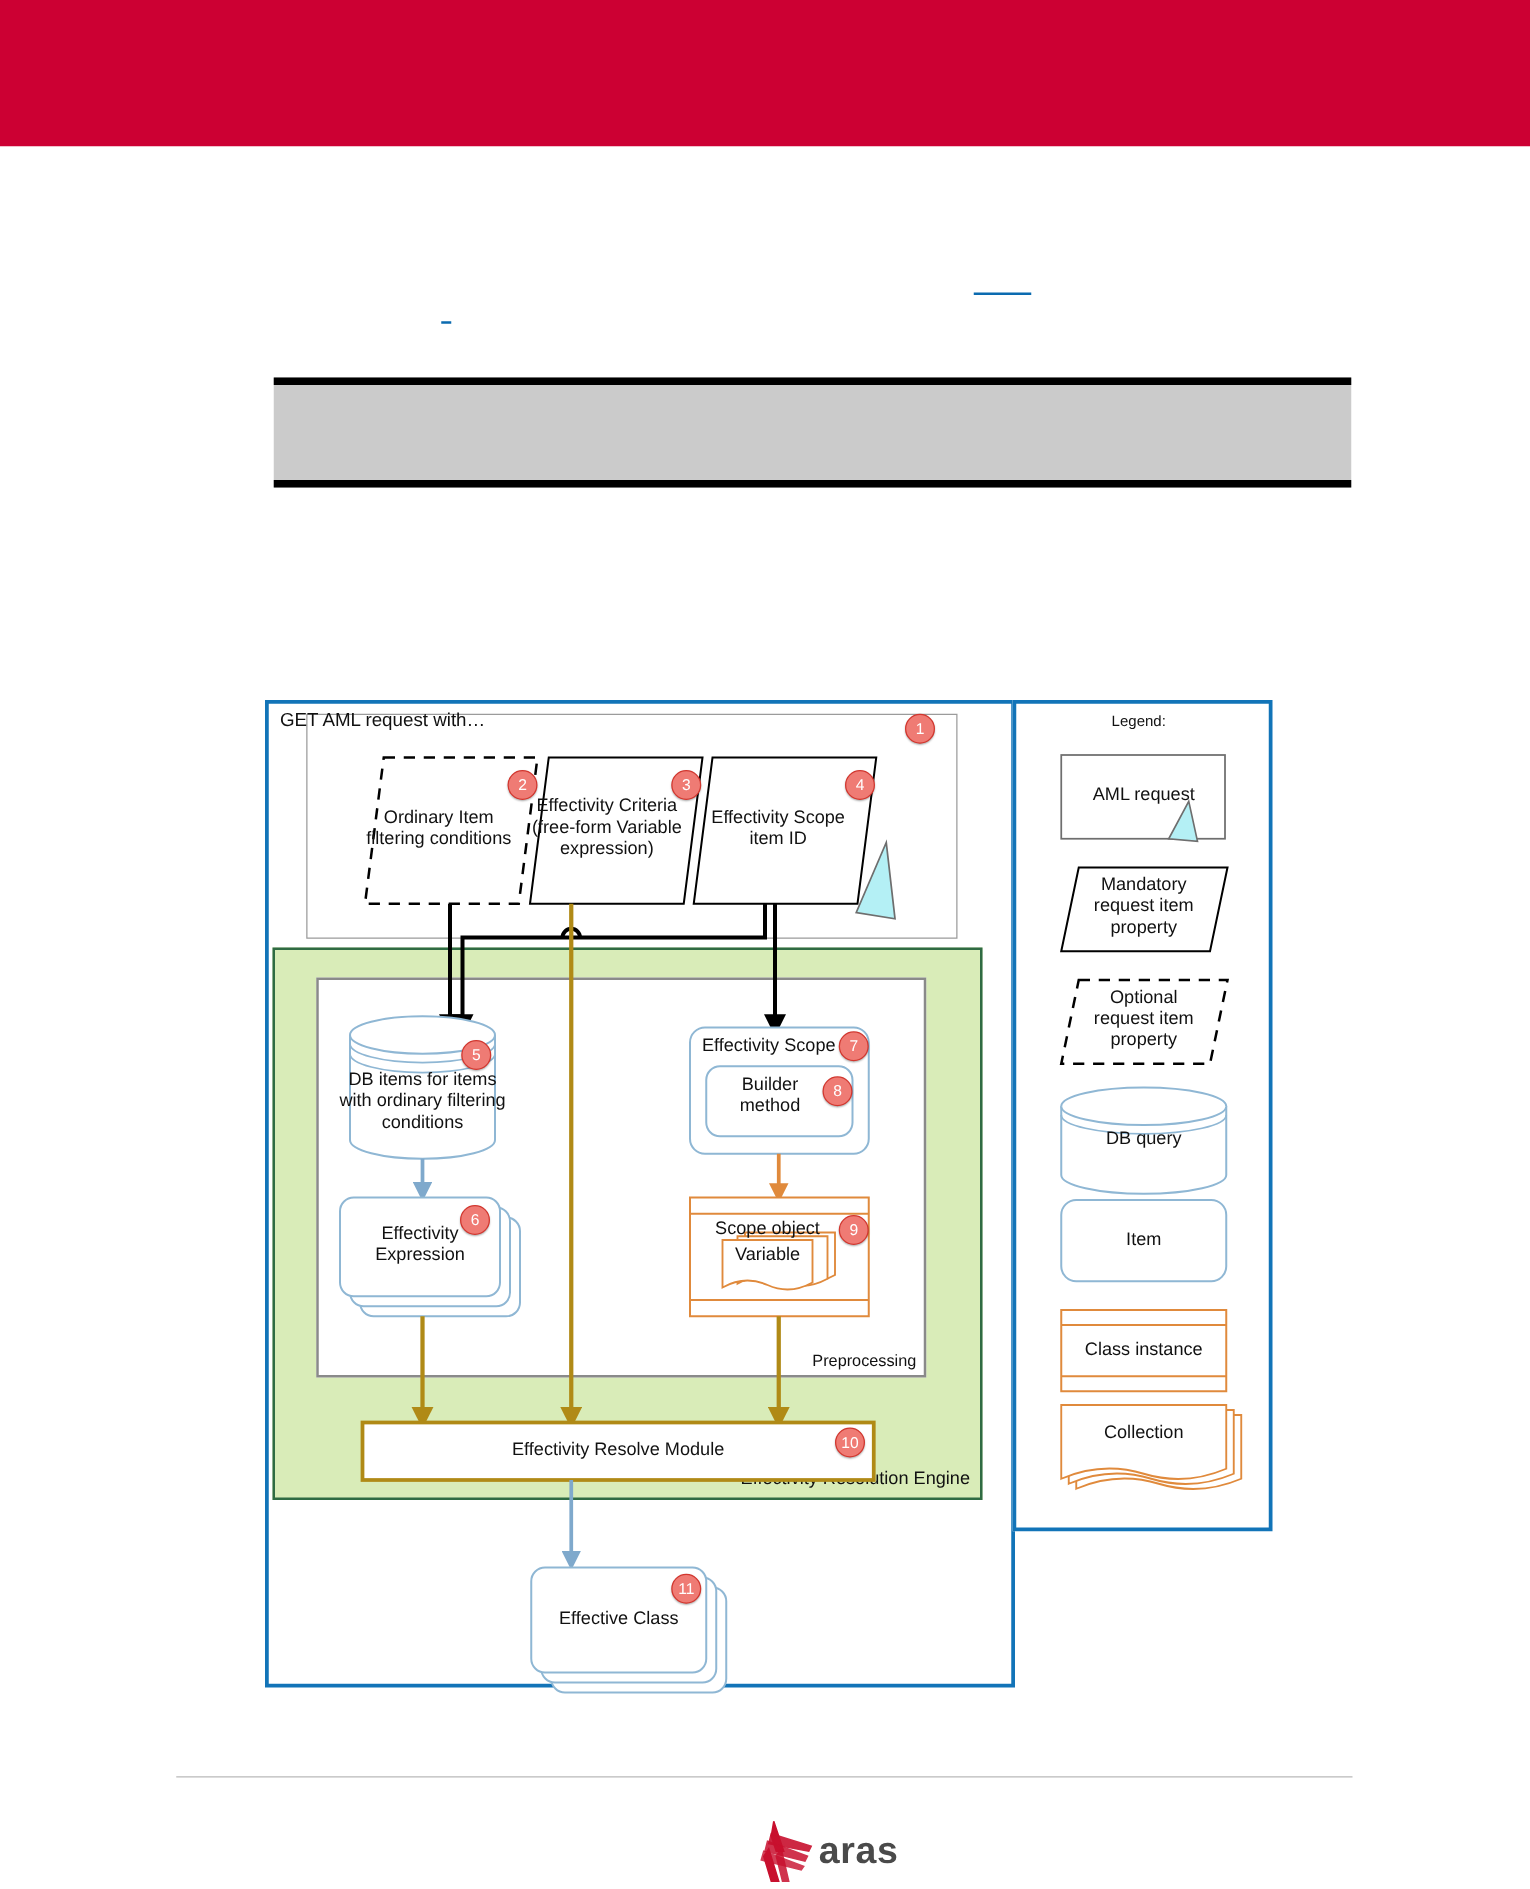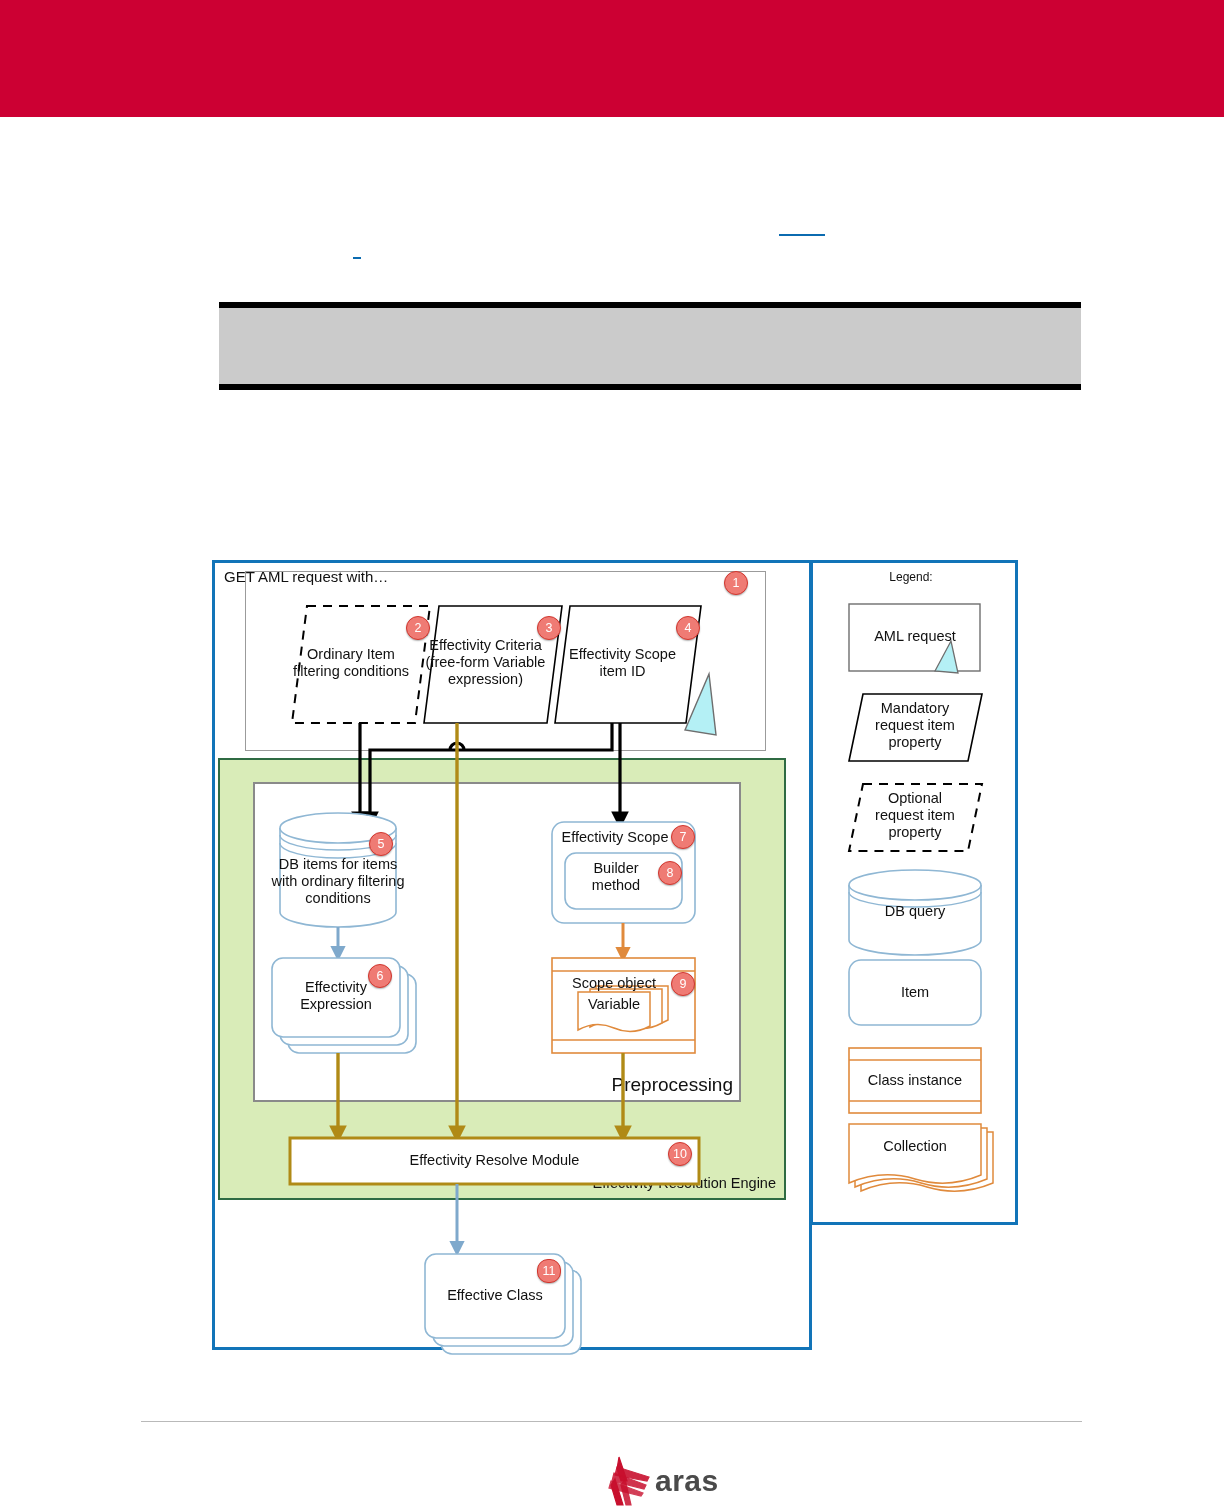--- a/index.html
+++ b/index.html
@@ -34,21 +34,21 @@
   
   .req-box{position:absolute;left:33px;top:11px;width:521px;height:180px;border:1px solid #9b9b9b;box-sizing:border-box;background:#fff;}
   .req-title{position:absolute;left:12px;top:8px;font-size:15px;color:#111;}
 
   
   .engine{position:absolute;left:6px;top:198px;width:568px;height:442px;background:#d9ecb8;border:2px solid #2f6b43;box-sizing:border-box;}
   .engine-label{position:absolute;right:8px;bottom:7px;font-size:14.5px;color:#111;}
 
   
   .preproc{position:absolute;left:41px;top:222px;width:488px;height:320px;background:#fff;border:2px solid #8a8a8a;box-sizing:border-box;}
-  .preproc-label{position:absolute;right:6px;bottom:4px;font-size:19px;color:#111;}
+  .preproc-label{position:absolute;right:6px;bottom:4px;font-size:13px;color:#111;}
 
   
   svg.ov{position:absolute;left:0;top:0;width:806px;height:790px;overflow:visible;pointer-events:none;}
 
   .lbl{position:absolute;text-align:center;font-size:14.5px;line-height:17px;color:#111;}
 
   
   .badge{position:absolute;width:24px;height:24px;border-radius:50%;background:#ef7b74;border:1.6px solid #d2362e;
          color:#fff;font-size:12.5px;line-height:22px;text-align:center;box-sizing:border-box;
          box-shadow:0 1px 1.5px rgba(0,0,0,.30);}
@@ -242,21 +242,21 @@
     <div class="badge" style="left:512px;top:11px;">1</div>
     <div class="badge" style="left:194px;top:56px;">2</div>
     <div class="badge" style="left:325px;top:56px;">3</div>
     <div class="badge" style="left:464px;top:56px;">4</div>
     <div class="badge" style="left:157px;top:272px;">5</div>
     <div class="badge" style="left:156px;top:404px;">6</div>
     <div class="badge" style="left:459px;top:265px;">7</div>
     <div class="badge" style="left:446px;top:301px;">8</div>
     <div class="badge" style="left:459px;top:412px;">9</div>
     <div class="badge" style="left:456px;top:582px;">10</div>
-    <div class="badge" style="left:325px;top:699px;border-radius:11px;">11</div>
+    <div class="badge" style="left:325px;top:699px;">11</div>
 
     <div class="lg-title" style="left:598px;">Legend:</div>
 
     <div class="lg-text" style="left:637px;top:68px;width:132px;">
       <span>AML request</span>
     </div>
     <div class="lg-text" style="left:637px;top:140px;width:132px;">
       <span>Mandatory</span><br>
       <span>request item</span><br>
       <span>property</span>

